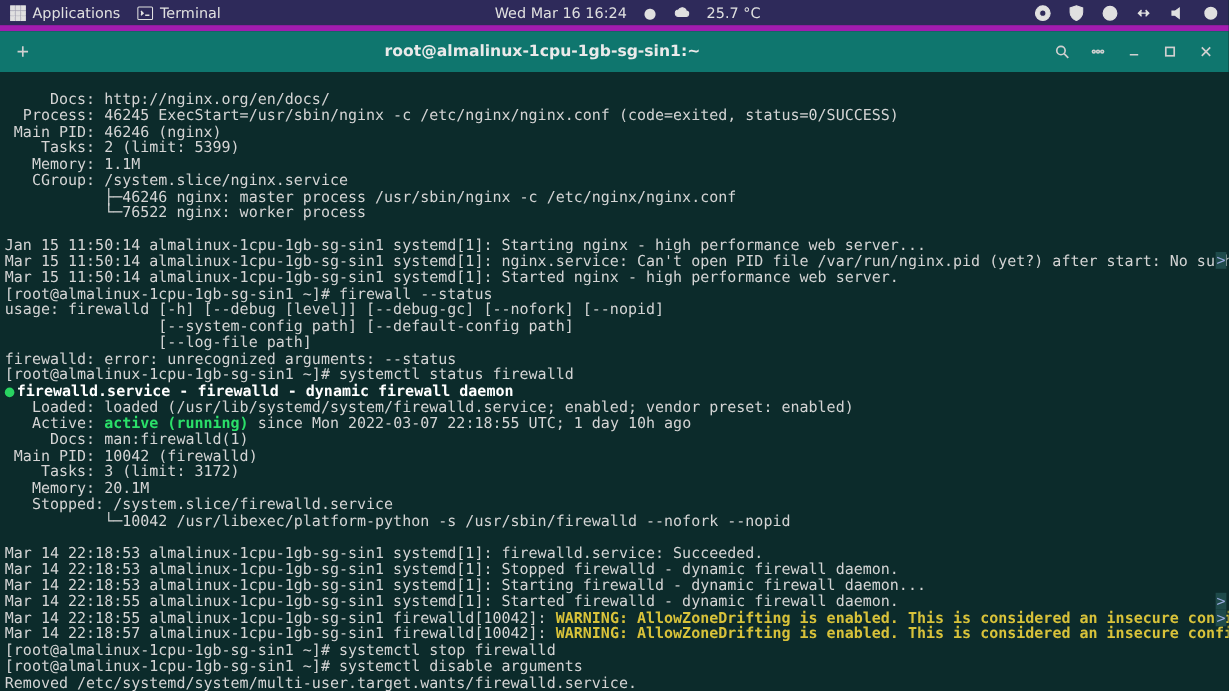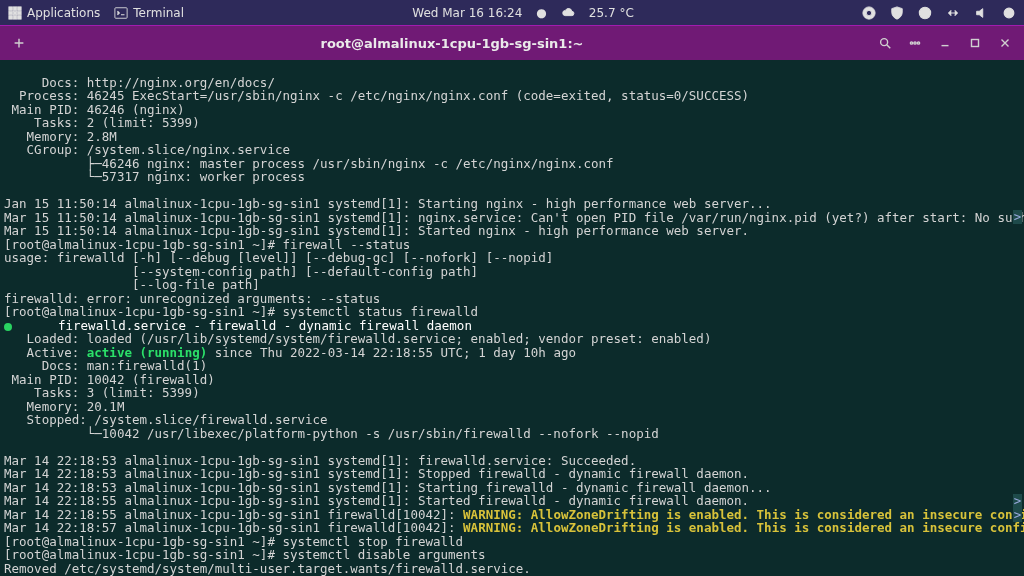--- a/index.html
+++ b/index.html
@@ -6,31 +6,31 @@
 html, body { width: 1024px; height: 576px; overflow: hidden; font-family: "DejaVu Sans", sans-serif; }
 body { background: #0c2929; color: #d0d0d0; font-size: 12px; }
 
 
 .panel {
   height: 26px; width: 100%;
   background: #2e2a5a;
   display: flex; align-items: center;
   color: #e0e0e0; font-size: 12px;
   padding: 0 8px;
-  border-bottom: 1px solid #a21caf;
+  border-bottom: 5px solid #a21caf;
 }
 .panel .left, .panel .right { display: flex; align-items: center; gap: 14px; }
 .panel .center { flex: 1; display: flex; justify-content: center; align-items: center; gap: 14px; }
 .panel svg { width: 14px; height: 14px; fill: #e0e0e0; stroke: #e0e0e0; }
 .panel .item { display: flex; align-items: center; gap: 5px; cursor: pointer; }
 
 
 .titlebar {
   height: 34px; width: 100%;
-  background: #701a75;
+  background: #0f766e;
   display: flex; align-items: center;
   color: #eaeaea; font-size: 13px; font-weight: 600;
 }
 .titlebar .tb-left, .titlebar .tb-right { display: flex; align-items: center; gap: 4px; padding: 0 6px; }
 .titlebar .tb-center { flex: 1; text-align: center; }
 .tb-btn {
   width: 26px; height: 26px; border-radius: 4px;
   display: flex; align-items: center; justify-content: center;
   cursor: pointer;
 }
@@ -45,21 +45,21 @@
   font-size: 12.5px;
   line-height: 13.5px;
   white-space: pre;
   overflow: hidden;
   padding: 2px 4px;
   color: #d4d4d4;
   position: relative;
 }
 .c-bgreen { color: #2be069; font-weight: 600; }
 .c-yellow { color: #d8c23a; font-weight: 600; }
-.c-white  { color: #ffffff; font-weight: 400; margin-left: 44px; }
+.c-white  { color: #ffffff; font-weight: 700; }
 .bullet-green {
   display:inline-block; width:8px; height:8px; border-radius:50%;
   background:#29d361; vertical-align:baseline; margin-right:2px;
   position:relative; top:1px;
 }
 .overflow-caret {
   position:absolute; right:2px;
   background:#1e4a4a; color:#9ad; width:9px; text-align:center;
 }
 </style>
@@ -163,40 +163,40 @@
         </svg>
     </div>
   </div>
 </div>
 
 <div class="term">
 <span>     Docs: http://nginx.org/en/docs/</span>
 <span>  Process: 46245 ExecStart=/usr/sbin/nginx -c /etc/nginx/nginx.conf (code=exited, status=0/SUCCESS)</span>
 <span> Main PID: 46246 (nginx)</span>
 <span>    Tasks: 2 (limit: 5399)</span>
-<span>   Memory: 2.8M</span>
+<span>   Memory: 1.1M</span>
 <span>   CGroup: /system.slice/nginx.service</span>
 <span>           ├─46246 nginx: master process /usr/sbin/nginx -c /etc/nginx/nginx.conf</span>
-<span>           └─57317 nginx: worker process</span>
+<span>           └─76522 nginx: worker process</span>
 <span></span>
 <span>Jan 15 11:50:14 almalinux-1cpu-1gb-sg-sin1 systemd[1]: Starting nginx - high performance web server...</span>
 <span>Mar 15 11:50:14 almalinux-1cpu-1gb-sg-sin1 systemd[1]: nginx.service: Can't open PID file /var/run/nginx.pid (yet?) after start: No such file or dir</span><span class="overflow-caret" style="top:150px">&gt;</span>
 <span>Mar 15 11:50:14 almalinux-1cpu-1gb-sg-sin1 systemd[1]: Started nginx - high performance web server.</span>
 <span>[root@almalinux-1cpu-1gb-sg-sin1 ~]# </span><span>firewall --status</span>
 <span>usage: firewalld [-h] [--debug [level]] [--debug-gc] [--nofork] [--nopid]</span>
 <span>                 [--system-config path] [--default-config path]</span>
 <span>                 [--log-file path]</span>
 <span>firewalld: error: unrecognized arguments: --status</span>
 <span>[root@almalinux-1cpu-1gb-sg-sin1 ~]# </span><span>systemctl status firewalld</span>
 <span class="bullet-green"></span><span class="c-white">firewalld.service - firewalld - dynamic firewall daemon</span>
 <span>   Loaded: loaded (/usr/lib/systemd/system/firewalld.service; enabled; vendor preset: enabled)</span>
-<span>   Active: </span><span class="c-bgreen">active (running)</span><span> since Thu 2022-03-14 22:18:55 UTC; 1 day 10h ago</span>
+<span>   Active: </span><span class="c-bgreen">active (running)</span><span> since Mon 2022-03-07 22:18:55 UTC; 1 day 10h ago</span>
 <span>     Docs: man:firewalld(1)</span>
 <span> Main PID: 10042 (firewalld)</span>
-<span>    Tasks: 3 (limit: 5399)</span>
+<span>    Tasks: 3 (limit: 3172)</span>
 <span>   Memory: 20.1M</span>
 <span>   Stopped: /system.slice/firewalld.service</span>
 <span>           └─10042 /usr/libexec/platform-python -s /usr/sbin/firewalld --nofork --nopid</span>
 <span></span>
 <span>Mar 14 22:18:53 almalinux-1cpu-1gb-sg-sin1 systemd[1]: firewalld.service: Succeeded.</span>
 <span>Mar 14 22:18:53 almalinux-1cpu-1gb-sg-sin1 systemd[1]: Stopped firewalld - dynamic firewall daemon.</span>
 <span>Mar 14 22:18:53 almalinux-1cpu-1gb-sg-sin1 systemd[1]: Starting firewalld - dynamic firewall daemon...</span>
 <span>Mar 14 22:18:55 almalinux-1cpu-1gb-sg-sin1 systemd[1]: Started firewalld - dynamic firewall daemon.</span>
 <span>Mar 14 22:18:55 almalinux-1cpu-1gb-sg-sin1 firewalld[10042]: </span><span class="c-yellow">WARNING: AllowZoneDrifting is enabled. This is considered an insecure configuration opt</span><span class="overflow-caret" style="top:434px">&gt;</span>
 <span>Mar 14 22:18:57 almalinux-1cpu-1gb-sg-sin1 firewalld[10042]: </span><span class="c-yellow">WARNING: AllowZoneDrifting is enabled. This is considered an insecure configuration opt</span><span class="overflow-caret" style="top:448px">&gt;</span>

